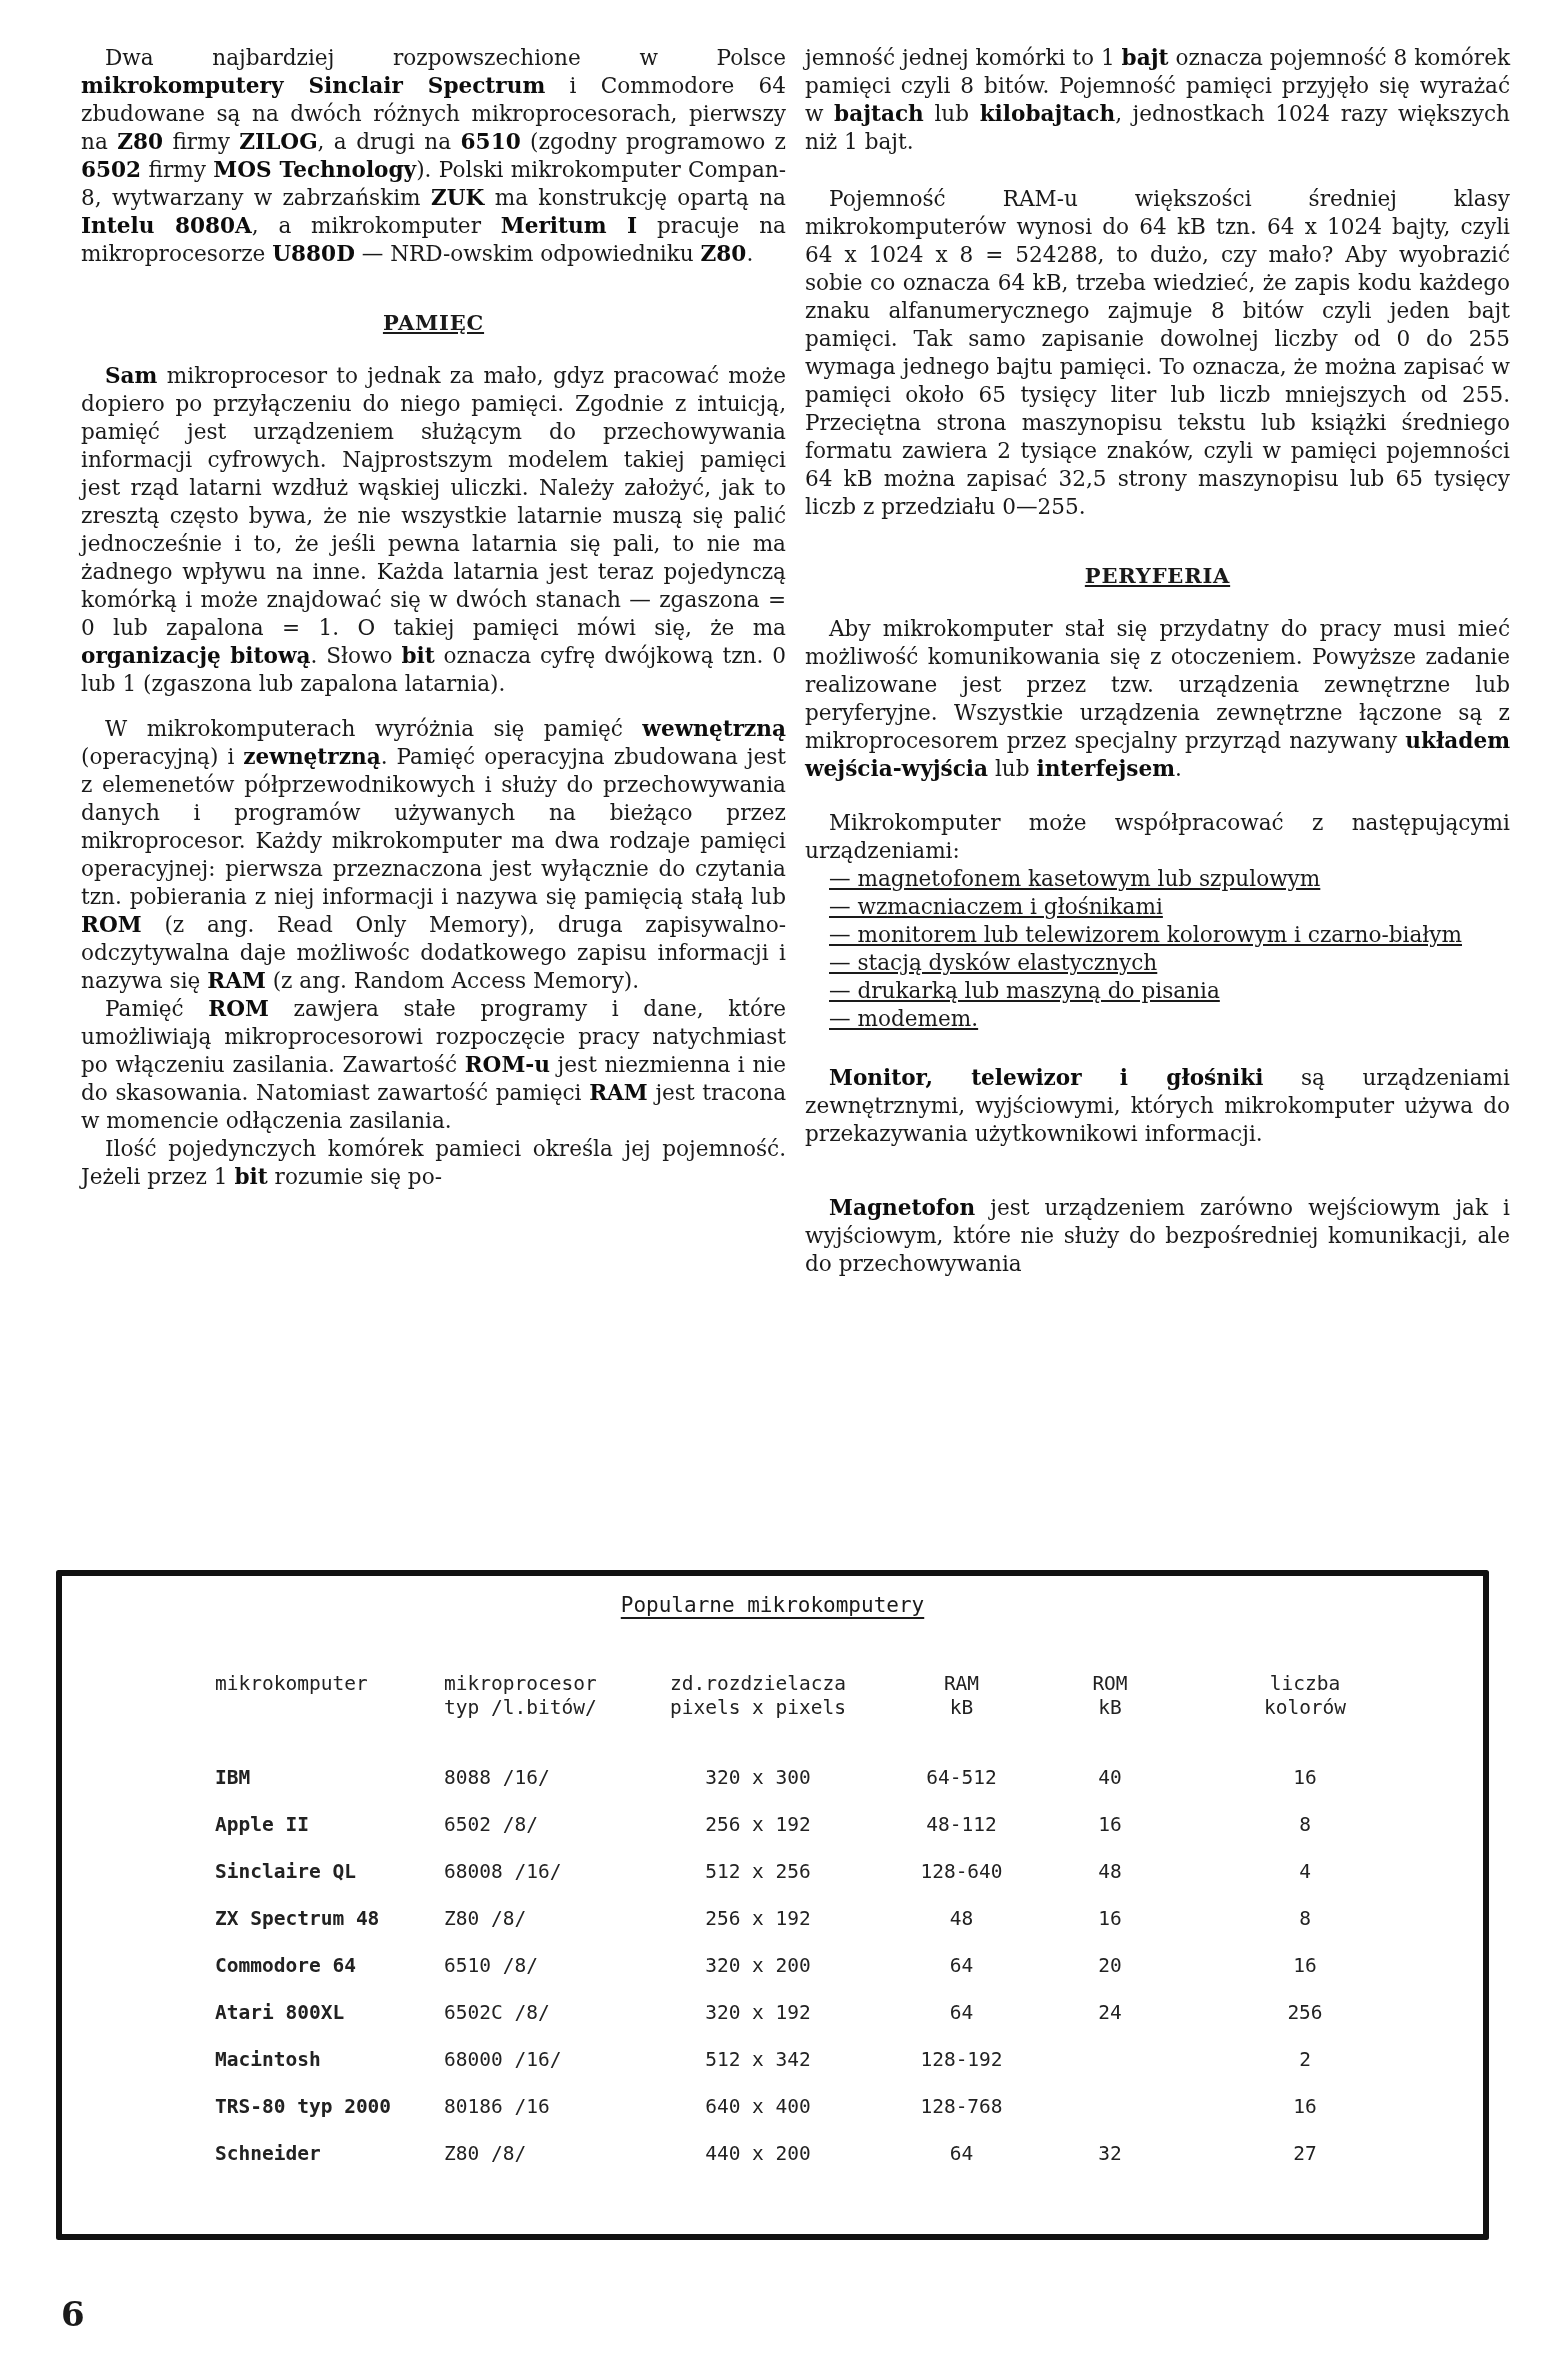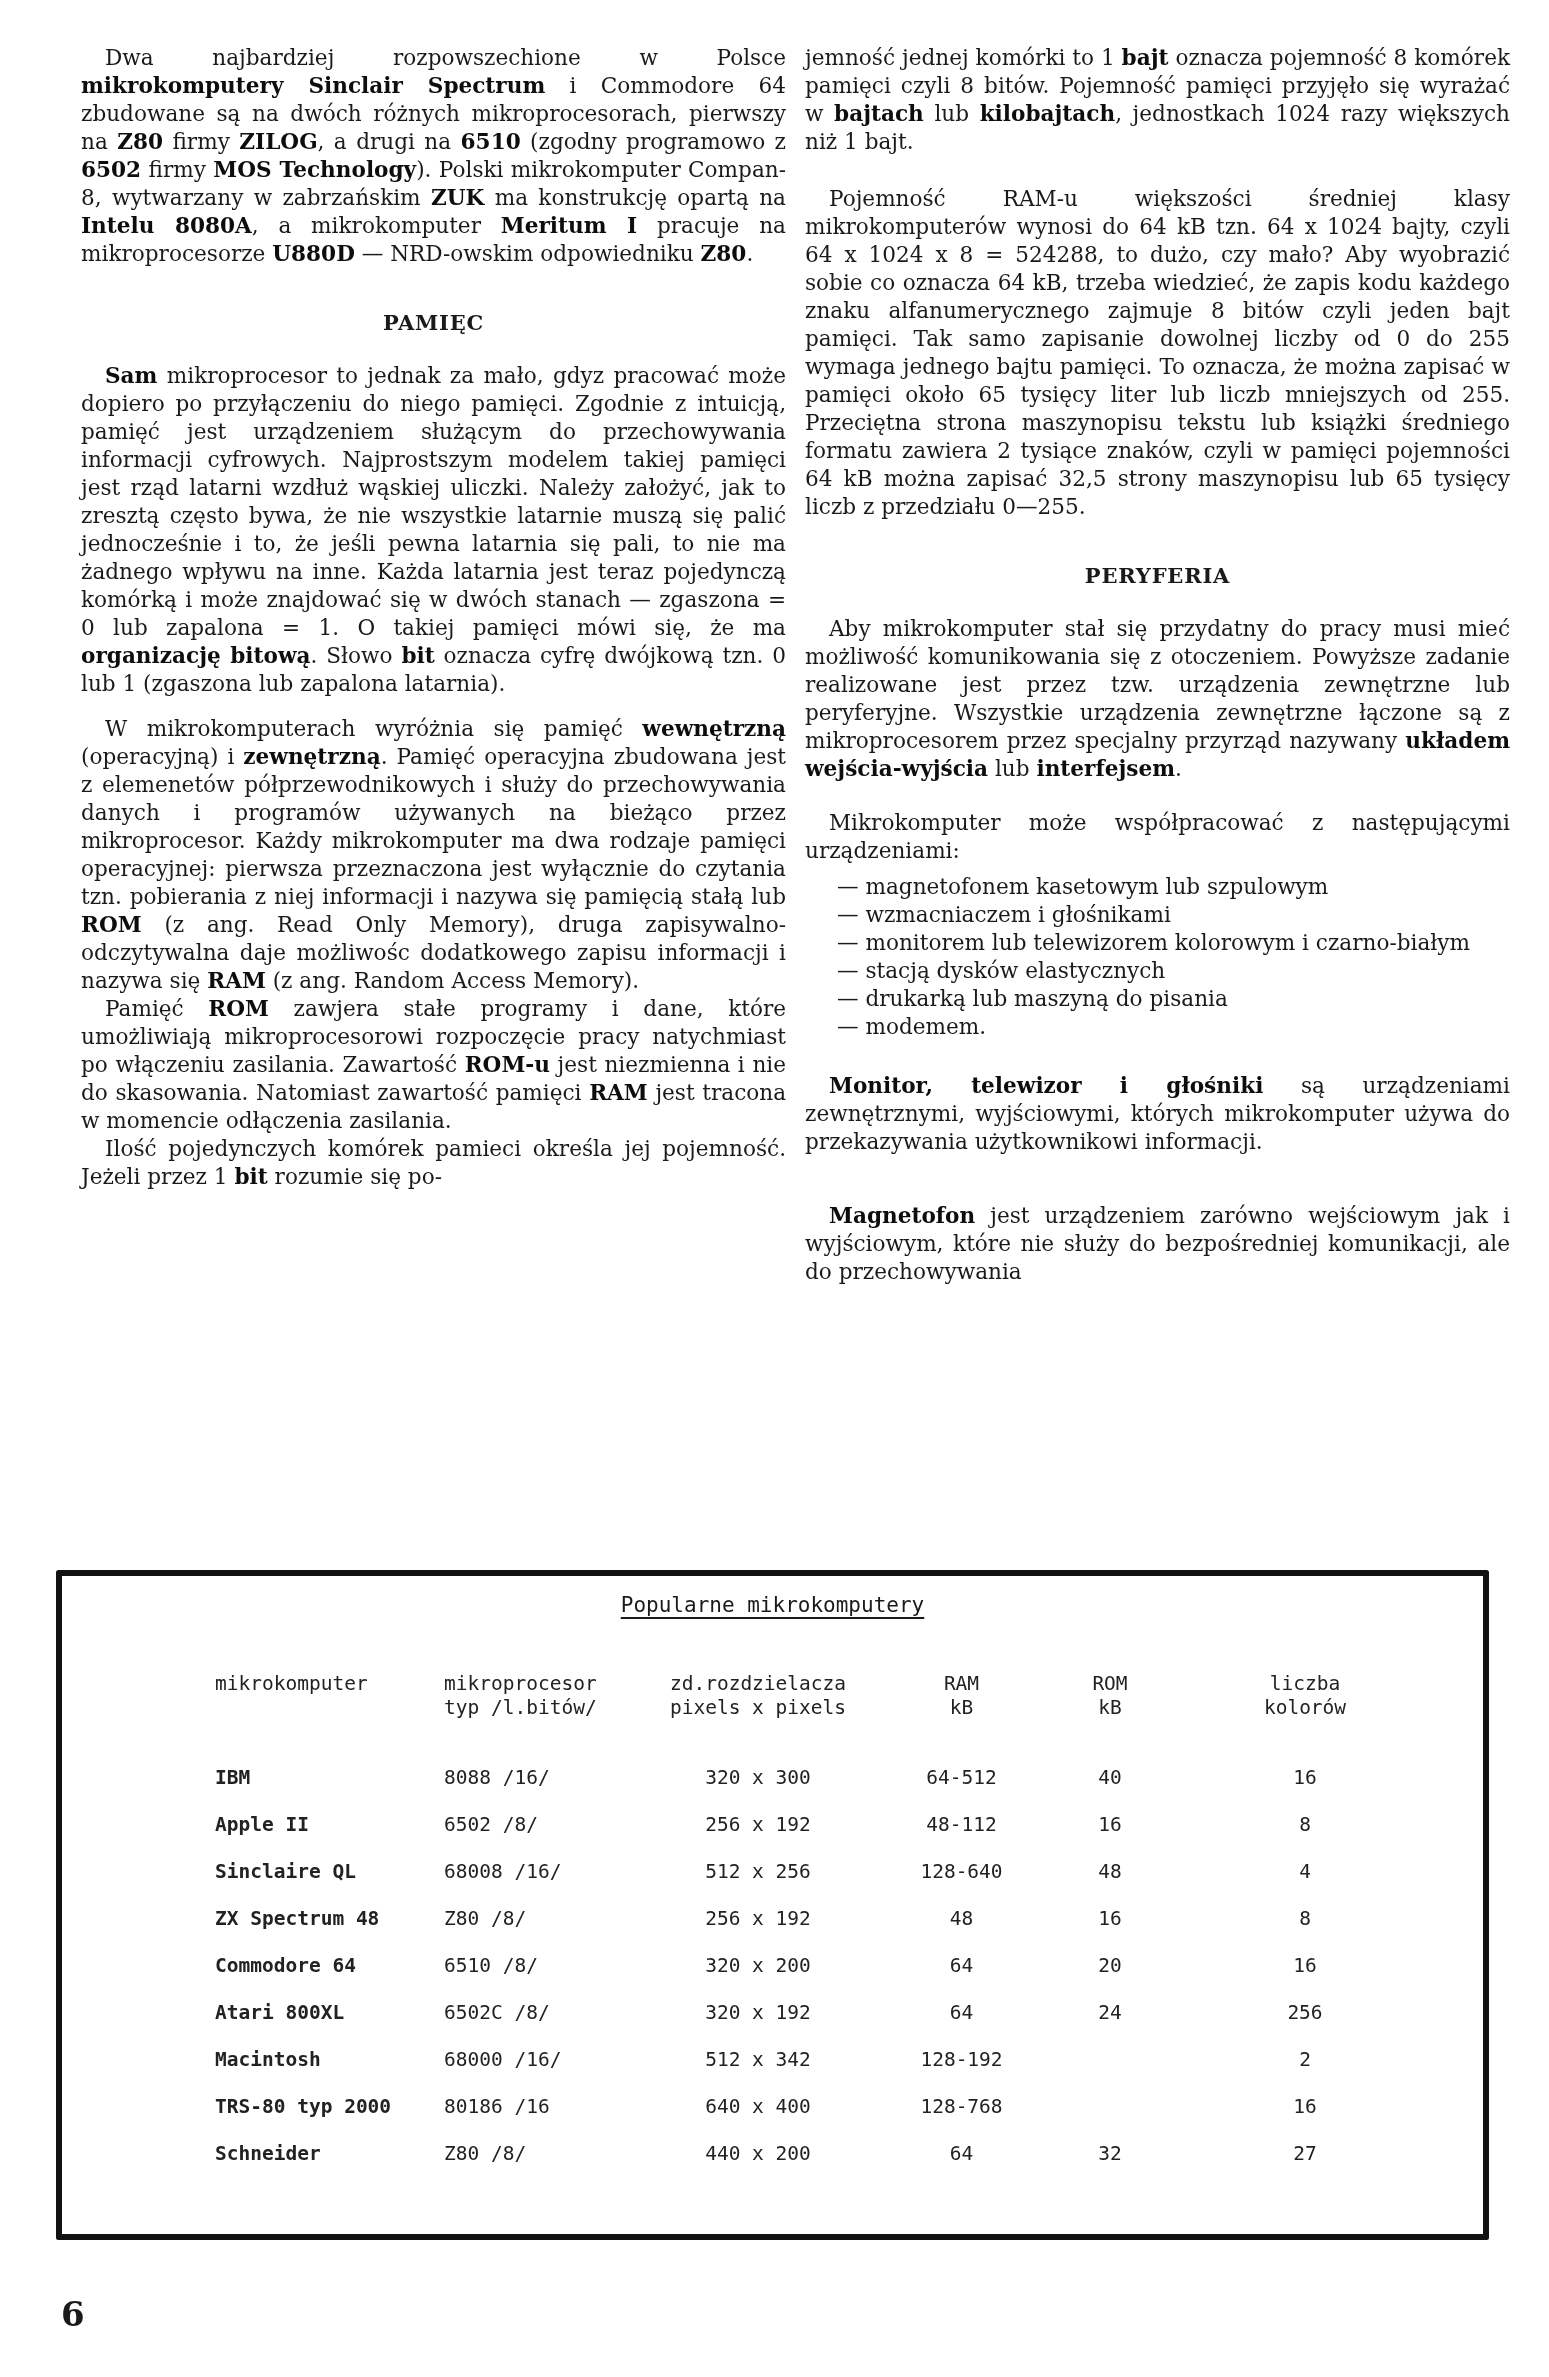--- a/index.html
+++ b/index.html
@@ -6,22 +6,22 @@
   body { width: 1550px; height: 2377px; position: relative; overflow: hidden;
          font-family: "DejaVu Serif", "Liberation Serif", serif; color: #1a1a1a; }
   .col { position: absolute; top: 44px; font-size: 21.6px; line-height: 28px;
          text-align: justify; hyphens: manual; }
   .col-left { left: 81px; width: 705px; }
   .col-right { left: 805px; width: 705px; }
   .col p { margin: 0; text-indent: 24px; }
   .col p.gap { margin-top: 17px; }
   .col b { font-weight: bold; color: #0d0d0d; }
   .heading { text-align: center; font-weight: bold; font-size: 21px; letter-spacing: 0.8px;
-             margin: 41px 0 25.4px 0; text-indent: 0 !important; }
-  .list { margin: 8px; padding: 0; list-style: none; }
+             margin: 41px 0 25.4px 0; text-indent: 0 !important; text-decoration: underline; }
+  .list { margin: 0; padding: 0; list-style: none; text-decoration: underline; }
   .list li { padding-left: 24px; text-indent: 0; }
 
   .table-frame { position: absolute; left: 56px; top: 1570px; width: 1433px; height: 670px;
                  border: 6px solid #111; border-radius: 2.5px; box-sizing: border-box; }
   .table-title { position: absolute; left: 0; right: 0; top: 17px; text-align: center;
                  font-family: "DejaVu Sans Mono", "Liberation Mono", monospace; font-size: 21px; }
   .table-title span { text-decoration: underline; text-underline-offset: 5.1px; }
   table.pm { position: absolute; left: 153px; top: 87px; border-collapse: collapse;
              font-family: "DejaVu Sans Mono", "Liberation Mono", monospace; font-size: 19.5px; color: #222; }
   table.pm th { font-weight: normal; text-align: left; vertical-align: top; padding: 8.5px 0 34px 0;

